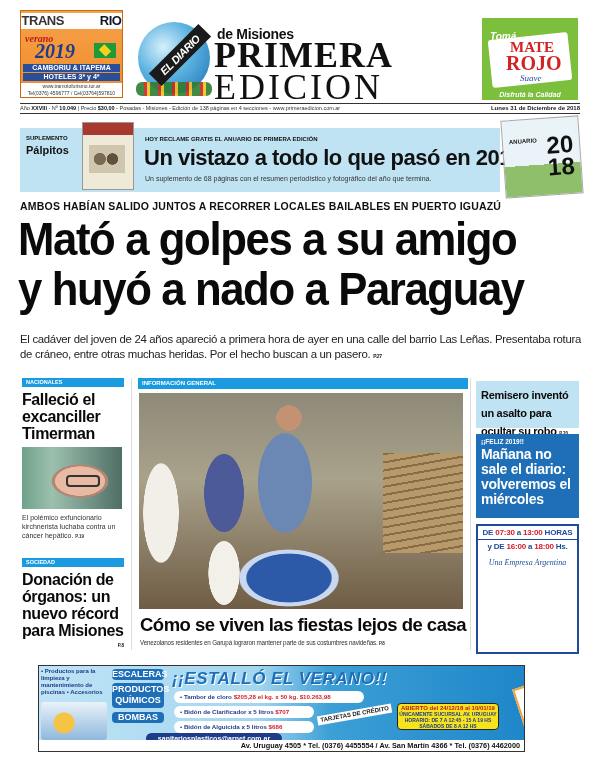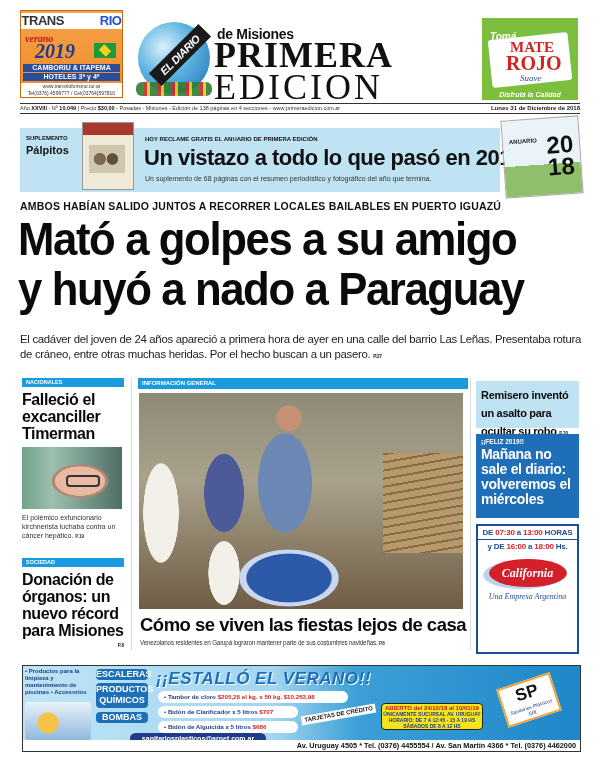--- a/index.html
+++ b/index.html
@@ -3,21 +3,21 @@
 <meta charset="utf-8">
 <style>
   * { box-sizing: border-box; margin: 0; padding: 0; }
   html, body { width: 600px; height: 784px; background: #ffffff; overflow: hidden; }
   body { position: relative; font-family: "Liberation Sans", sans-serif; color: #111; }
   .abs { position: absolute; }
 
   
   .ad-transrio { left: 20px; top: 10px; width: 103px; height: 88px; background: linear-gradient(180deg,#f6a24a 0%,#f08a2a 100%); border: 1px solid #c96a12; overflow: hidden; }
   .ad-transrio .brand { position:absolute; left:0; right:0; top:2px; height:16px; background:#fff; font-weight:bold; font-size:13px; text-align:center; color:#333; letter-spacing:-0.5px; line-height:16px; }
-  .ad-transrio .brand b { color:#1d4ed8;padding-left:36px; }
+  .ad-transrio .brand b { color:#0f172a;padding-left:36px; }
   .ad-transrio .verano { position:absolute; left:4px; top:22px; font-style:italic; font-size:10px; color:#c0171d; font-family:"Liberation Serif", serif; font-weight:bold; }
   .ad-transrio .year { position:absolute; left:14px; top:29px; font-size:20px; font-weight:bold; font-style:italic; color:#1e3c8a; font-family:"Liberation Serif", serif; }
   .ad-transrio .flag { position:absolute; right:6px; top:32px; width:22px; height:15px; background:#1d9a39; }
   .ad-transrio .flag:after { content:""; position:absolute; left:4px; top:2px; width:14px; height:11px; background:#f6d21a; transform:rotate(45deg) scale(.7); }
   .ad-transrio .dest { position:absolute; left:2px; right:2px; top:53px; font-size:7px; font-weight:bold; color:#fff; text-align:center; line-height:8px; background:#2a4f9a; }
   .ad-transrio .hot { position:absolute; left:2px; right:2px; top:62px; font-size:7px; font-weight:bold; color:#fff; text-align:center; line-height:8px; background:#2a4f9a; }
   .ad-transrio .web { position:absolute; left:0; right:0; top:72px; font-size:5px; text-align:center; background:#fff; color:#333; line-height:7px; height:15px; }
 
   .globe { left: 138px; top: 22px; width: 72px; height: 72px; border-radius: 50%; background: radial-gradient(circle at 35% 35%, #d7f0fb 0%, #5ab2e0 45%, #1e6fb0 100%); }
   .globe-ribbon { left: 145px; top: 46px; width: 70px; height: 18px; background:#1a1a1a; color:#fff; font-weight:bold; font-size:11px; line-height:18px; text-align:center; transform: rotate(-45deg); font-style:italic; letter-spacing:-0.5px; }
@@ -100,21 +100,21 @@
   .feliz .h { font-size: 14px; line-height: 15px; font-weight:bold; margin-top: 2px; letter-spacing:-0.3px; }
   .hoy { left: 476px; top: 524px; width: 103px; height: 130px; border:2px solid #1e4c9a; background:#fff; text-align:center; }
   .hoy .t { color:#d4202a; font-weight:bold; font-size: 17px; line-height: 22px; letter-spacing:-0.5px; border-bottom:1px solid #1e4c9a; }
   .hoy .l1, .hoy .l2 { color:#1e4c9a; font-weight:bold; font-size: 8px; line-height: 13px; letter-spacing:-0.2px; }
   .hoy .l1 b, .hoy .l2 b { color:#d4202a; }
   .hoy .l1 { border-bottom:1px solid #1e4c9a; }
   .hoy .logo { margin: 6px auto 0; width: 78px; height: 28px; border-radius: 50%; background:#d4202a; color:#fff; font-style:italic; font-weight:bold; font-size:12px; line-height:28px; font-family:"Liberation Serif", serif; box-shadow: -6px 2px 0 #b9d4ef; }
   .hoy .slogan { margin-top: 5px; font-style:italic; color:#1e4c9a; font-size:8px; font-family:"Liberation Serif", serif; }
 
   
-  .bottom-ad { left: 22px; top: 665px; width: 559px; height: 87px; border:1px solid #333; overflow:hidden;
+  .bottom-ad { left: 38px; top: 665px; width: 487px; height: 87px; border:1px solid #333; overflow:hidden;
     background: linear-gradient(90deg, #bfe4f5 0%, #a3d6f0 45%, #3c9fd6 60%, #1f87c9 100%); }
   .ba-left { position:absolute; left:2px; top:2px; width:66px; font-size:6px; line-height:7px; font-weight:bold; color:#1e3c8a; }
   .ba-left .pools { margin-top:6px; height:38px; background: radial-gradient(circle at 35% 55%, #f6c445 0 10px, transparent 11px), linear-gradient(180deg,#e9f2f9,#8fb8dd); border-radius:3px; }
   .ba-pill { position:absolute; left:73px; width:52px; background:#1e6fb8; color:#fff; font-weight:bold; font-size:9px; text-align:center; border-radius:4px; line-height:11px; }
   .ba-estallo { position:absolute; left:133px; top:3px; font-style:italic; font-weight:bold; font-size:17px; color:#1e6fb8; letter-spacing:0.5px; text-shadow: 1px 1px 0 #fff; white-space:nowrap; }
   .ba-item { position:absolute; left:135px; height:12px; background:#fff; border-radius:6px; font-size:6.2px; font-weight:bold; color:#1e3c8a; line-height:12px; padding-left:6px; white-space:nowrap; }
   .ba-item b { color:#d4202a; }
   .ba-tarjetas { position:absolute; left:278px; top:44px; font-size:6px; font-weight:bold; color:#1a1a1a; text-align:center; line-height:7px; transform:rotate(-10deg); background:#fff; padding:1px 3px; }
   .ba-email { position:absolute; left:107px; top:67px; width:136px; height:11px; background:#1e3c8a; color:#fff; border-radius:6px; font-size:7px; font-weight:bold; text-align:center; line-height:11px; }
   .ba-fine { position:absolute; left:70px; top:79px; font-size:3.5px; color:#222; white-space:nowrap; }
@@ -211,21 +211,20 @@
 <div class="abs remisero">
   <span class="h">Remisero inventó un asalto para ocultar su robo </span><span class="pg">P.20</span>
 </div>
 <div class="abs feliz">
   <div class="k">¡¡FELIZ 2019!!</div>
   <div class="h">Mañana no sale el diario: volveremos el miércoles</div>
 </div>
 <div class="abs hoy">
   <div class="l1"><span>DE </span><b>07:30</b><span> a </span><b>13:00</b><span> HORAS</span></div>
   <div class="l2"><span>y DE </span><b>16:00</b><span> a </span><b>18:00</b><span> Hs.</span></div>
-  <div class="logo">California</div>
   <div class="slogan">Una Empresa Argentina</div>
 </div>
 
 <div class="abs bottom-ad">
   <div class="ba-left">
     <div>• Productos para la limpieza y mantenimiento de piscinas • Accesorios</div>
     <div class="pools"></div>
   </div>
   <div class="ba-pill" style="top:3px">ESCALERAS</div>
   <div class="ba-pill" style="top:17px;height:25px;padding-top:1px">PRODUCTOS QUÍMICOS</div>

